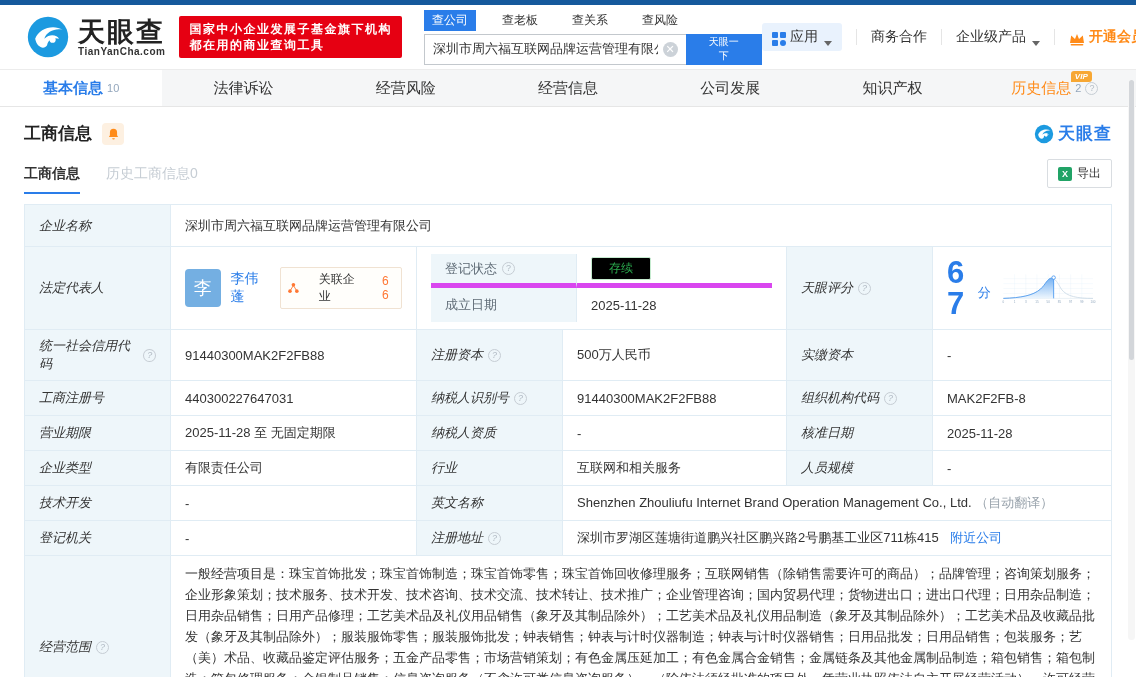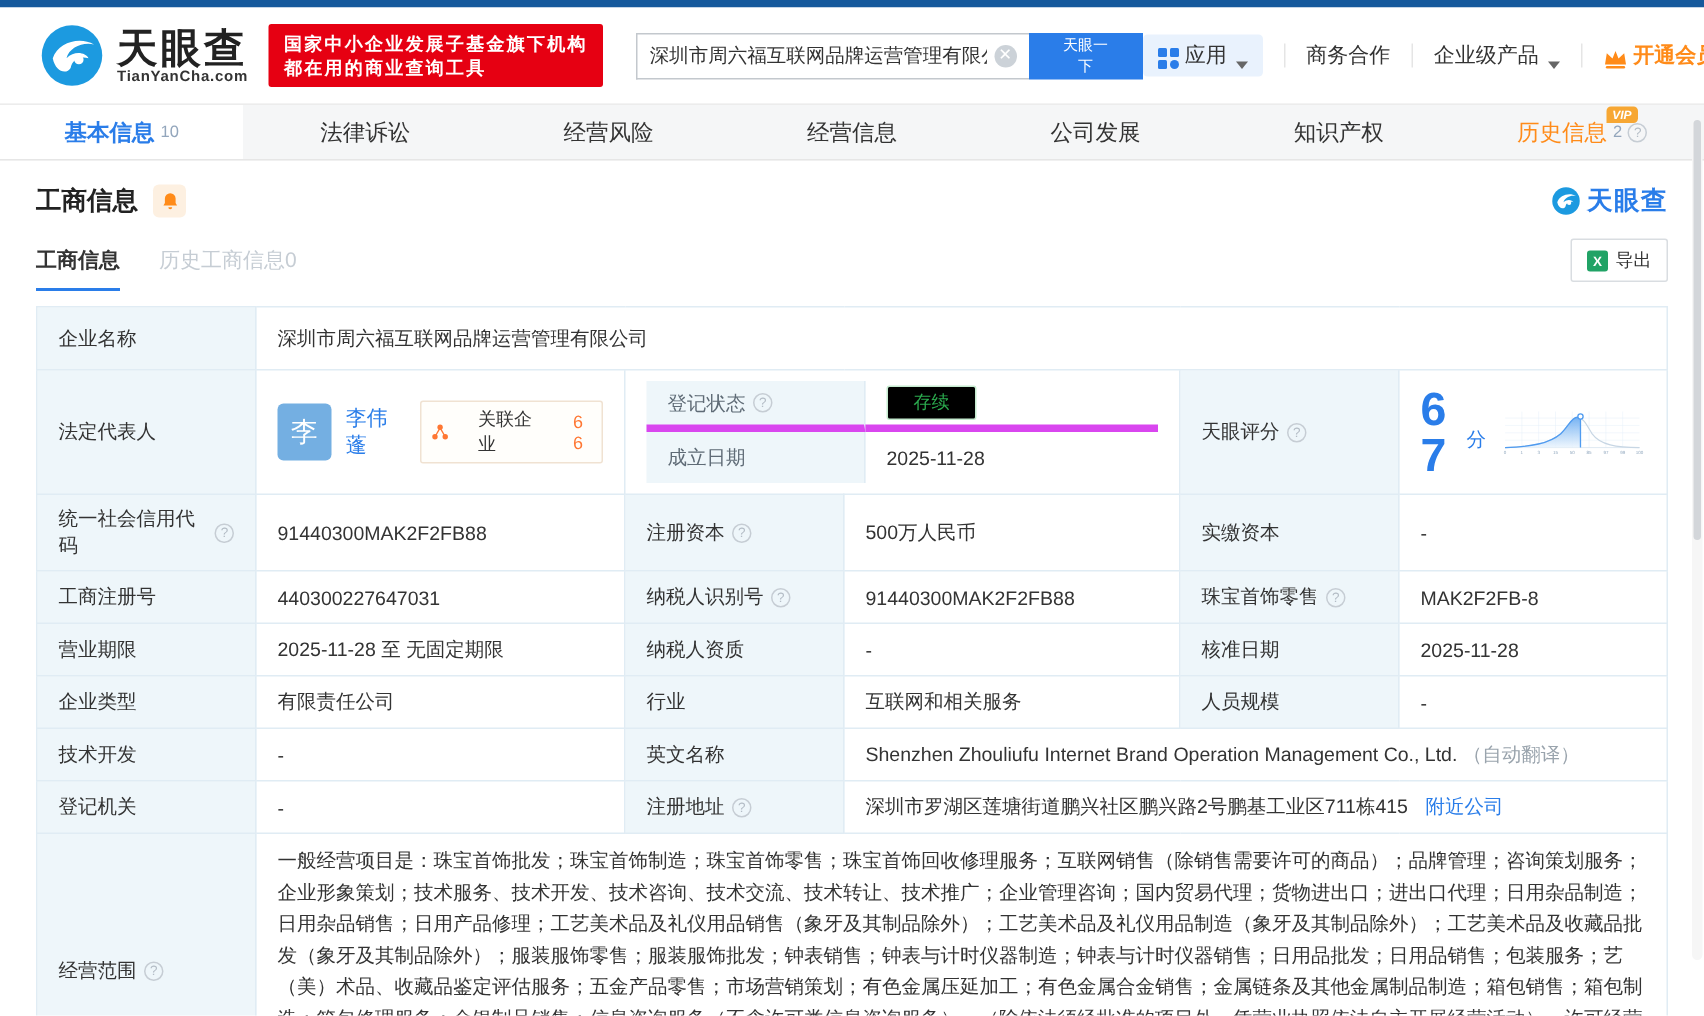--- a/index.html
+++ b/index.html
@@ -62,21 +62,21 @@
   .subtab.dim { color:#c6cdd4; font-weight:normal; }
   .export-btn { margin-left:auto; display:inline-flex; align-items:center; gap:5px; border:1px solid #d9dde1;
     border-radius:2px; padding:5px 10px; font-size:12px; color:#333; cursor:pointer; margin-bottom:6px; background:#fff;}
   .xls-icon { width:14px; height:14px; background:#21a366; border-radius:2px; color:#fff; font-size:9px;
     font-weight:bold; line-height:14px; text-align:center;}
 
   
   table.info { width:100%; border-collapse:collapse; margin-top:10px; table-layout:fixed; }
   table.info td { border:1px solid #e0ecf4; font-size:13px; color:#333; padding:7px 14px; vertical-align:middle;
     word-break:break-all;}
-  td.lbl { background:#eef6fa; color:#5f6b76; }
+  td.lbl { background:#eef6fa; color:#5f6b76;font-style:italic; }
   tr.r1 td { height:42px; }
   tr.r2 td { height:68px; }
   tr.rx td { height:35px; }
   td.nest { padding:0; }
   .nest-grid { display:grid; grid-template-columns:146px 1fr; }
   .nest-grid > div { padding:7px 14px; font-size:13px; display:flex; align-items:center; height:34px; }
   .ng-lbl { background:#eef6fa; color:#5f6b76; border-right:1px solid #e0ecf4; }
   .ng-top { border-bottom:5px solid #d946ef; }
   .lblwrap { display:inline-flex; align-items:center; gap:5px; }
   .status-badge { display:inline-block; background:#000000; color:#2bab4e; border:1px solid #c5ebcf;
@@ -113,20 +113,26 @@
     <div class="logo-text">
       <div class="cn">天眼查</div>
       <div class="en">TianYanCha.com</div>
     </div>
   </div>
   <div class="slogan">
     <div>国家中小企业发展子基金旗下机构</div>
     <div>都在用的商业查询工具</div>
   </div>
   <div class="search-area">
+    <div class="search-tabs">
+      <span class="search-tab active">查公司</span>
+      <span class="search-tab">查老板</span>
+      <span class="search-tab">查关系</span>
+      <span class="search-tab">查风险</span>
+    </div>
     <div class="search-row">
       <div class="search-box">
         <input type="text" value="深圳市周六福互联网品牌运营管理有限公司" style="">
         <span class="clear-icon">✕</span>
       </div>
       <button class="search-btn">天眼一下</button>
     </div>
   </div>
   <nav class="top-nav">
     <span class="nav-item apps-pill">
@@ -334,21 +340,21 @@
     </tr>
     <tr class="rx">
       <td class="lbl">工商注册号</td>
       <td>440300227647031</td>
       <td class="lbl"><span class="lblwrap">
               <span>纳税人识别号</span>
               <span class="q-icon">?</span>
             </span></td>
       <td>91440300MAK2F2FB88</td>
       <td class="lbl"><span class="lblwrap">
-              <span>珠宝首饰零售</span>
+              <span>组织机构代码</span>
               <span class="q-icon">?</span>
             </span></td>
       <td>MAK2F2FB-8</td>
     </tr>
     <tr class="rx">
       <td class="lbl">营业期限</td>
       <td>2025-11-28 至 无固定期限</td>
       <td class="lbl">纳税人资质</td>
       <td>-</td>
       <td class="lbl">核准日期</td>

